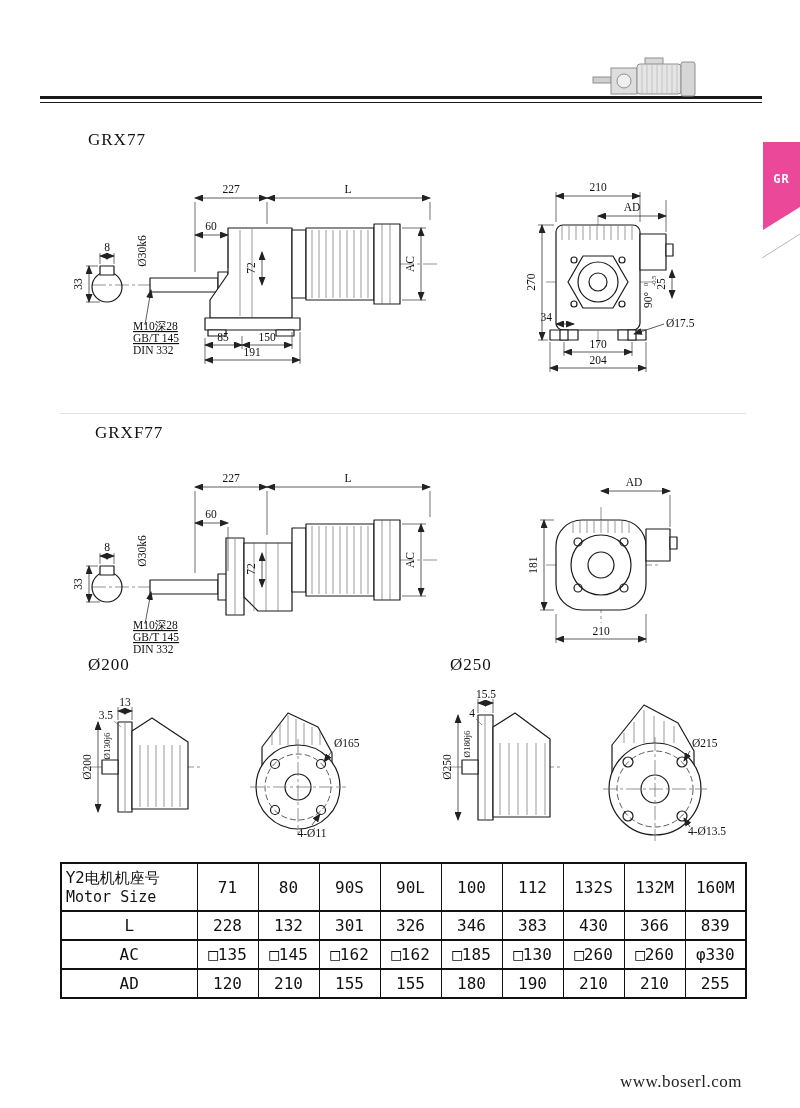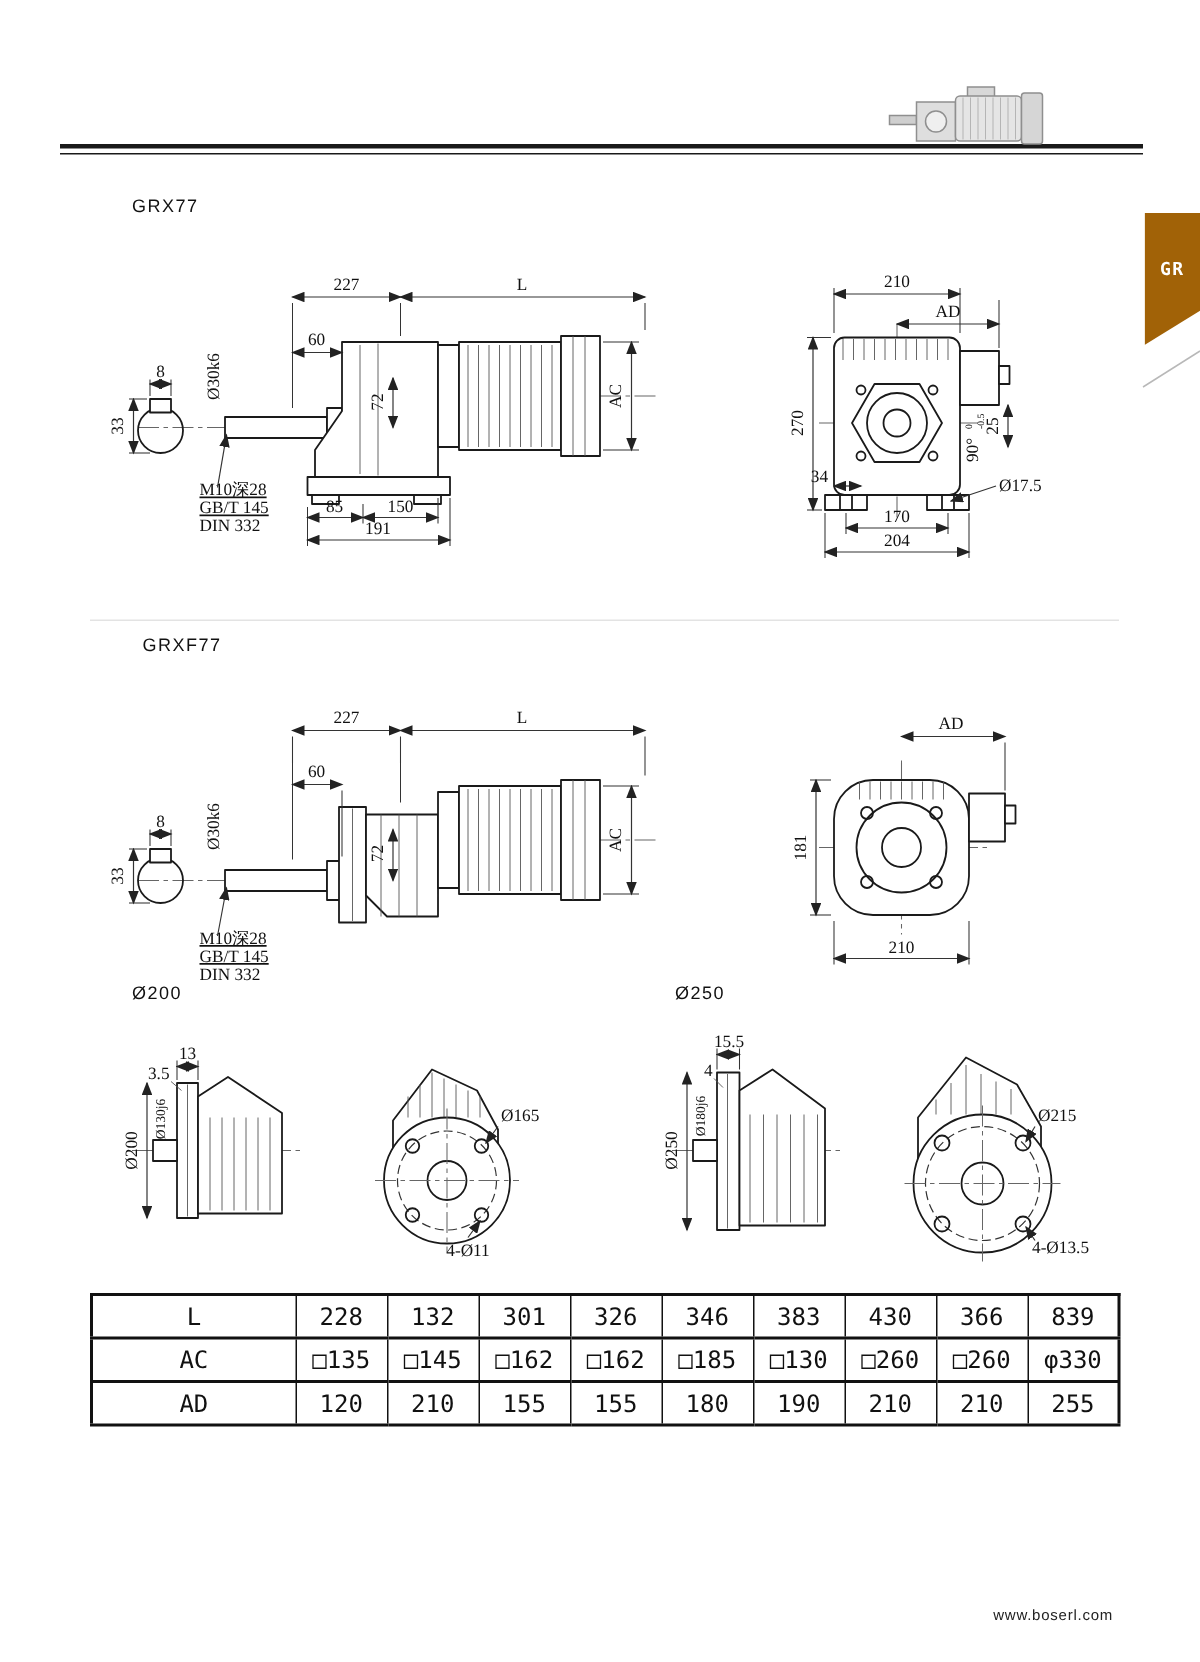--- a/index.html
+++ b/index.html
@@ -1,27 +1,27 @@
 <!DOCTYPE html>
 <html><head>
 <meta charset="utf-8">
 <style>
   html,body{margin:0;padding:0;background:#fff}
   .page{position:relative;width:800px;height:1108px;background:#fff;overflow:hidden;
         font-family:"Liberation Serif",serif;color:#111}
   .abs{position:absolute}
-  .title{font-family:Liberation Sans, sans-serif;font-size:12px;letter-spacing:1px;color:#111}
+  .title{font-family:Liberation Serif, serif;font-size:17px;letter-spacing:1px;color:#111}
   .rule-thick{height:3px;background:#1a1a1a}
   .rule-thin{height:1px;background:#1a1a1a}
   .divider{height:1px;background:#e3e3e3}
-  .gr-tab{width:37px;height:88px;background:#a16207;color:#fff;text-align:center;
+  .gr-tab{width:37px;height:88px;background:#ec4899;color:#fff;text-align:center;
           padding-top:30px;box-sizing:border-box;font-family:"DejaVu Sans Mono",monospace;
           font-weight:bold;font-size:12px;letter-spacing:1px;
           clip-path:polygon(0 0,100% 0,100% 74%,0 100%)}
-  .website{font-family:Liberation Sans, sans-serif;font-size:10px;color:#222;letter-spacing:.5px}
+  .website{font-family:Liberation Serif, serif;font-size:17px;color:#222;letter-spacing:.5px}
 
   
   svg text{font-family:"Liberation Serif",serif;font-size:11.5px;fill:#111;text-anchor:middle}
   svg text.start{text-anchor:start}
   svg text.end{text-anchor:end}
   svg text.sm{font-size:9px}
   svg text.tiny{font-size:6.5px}
   svg text.ul{text-decoration:underline}
   .obj{stroke:#1a1a1a;stroke-width:1.2;fill:none;stroke-linejoin:round}
   .objf{stroke:#1a1a1a;stroke-width:1.2;fill:#fff;stroke-linejoin:round}
@@ -391,20 +391,35 @@
           <col style="width:61px">
           <col style="width:61px">
         <col style="width:61px">
           <col style="width:61px">
           <col style="width:61px">
           <col style="width:61px">
         <col style="width:61px">
           <col style="width:61px">
       </colgroup>
       <tbody>
+          <tr class="hdr">
+        <td class="hcell">
+          <div class="cn">Y2电机机座号</div>
+          <div class="en">Motor Size</div>
+        </td>
+        <td>71</td>
+        <td>80</td>
+        <td>90S</td>
+        <td>90L</td>
+        <td>100</td>
+        <td>112</td>
+        <td>132S</td>
+        <td>132M</td>
+        <td>160M</td>
+      </tr>
       <tr class="datarow">
         <td>L</td>
         <td>228</td>
         <td>132</td>
         <td>301</td>
         <td>326</td>
         <td>346</td>
         <td>383</td>
         <td>430</td>
         <td>366</td>

